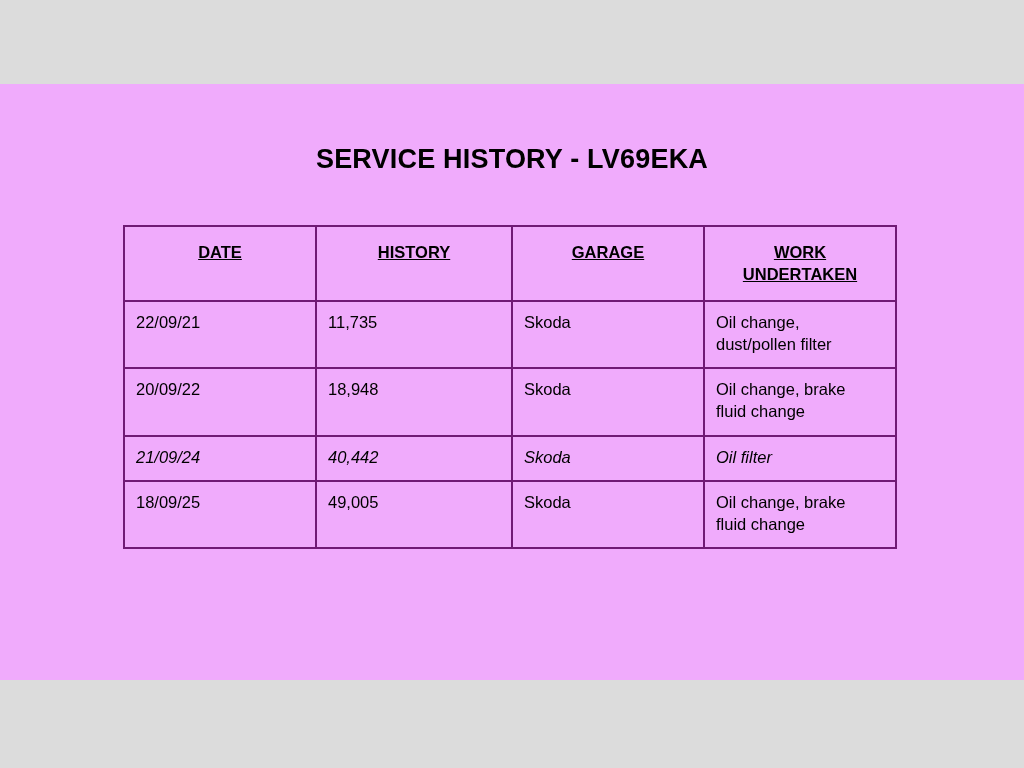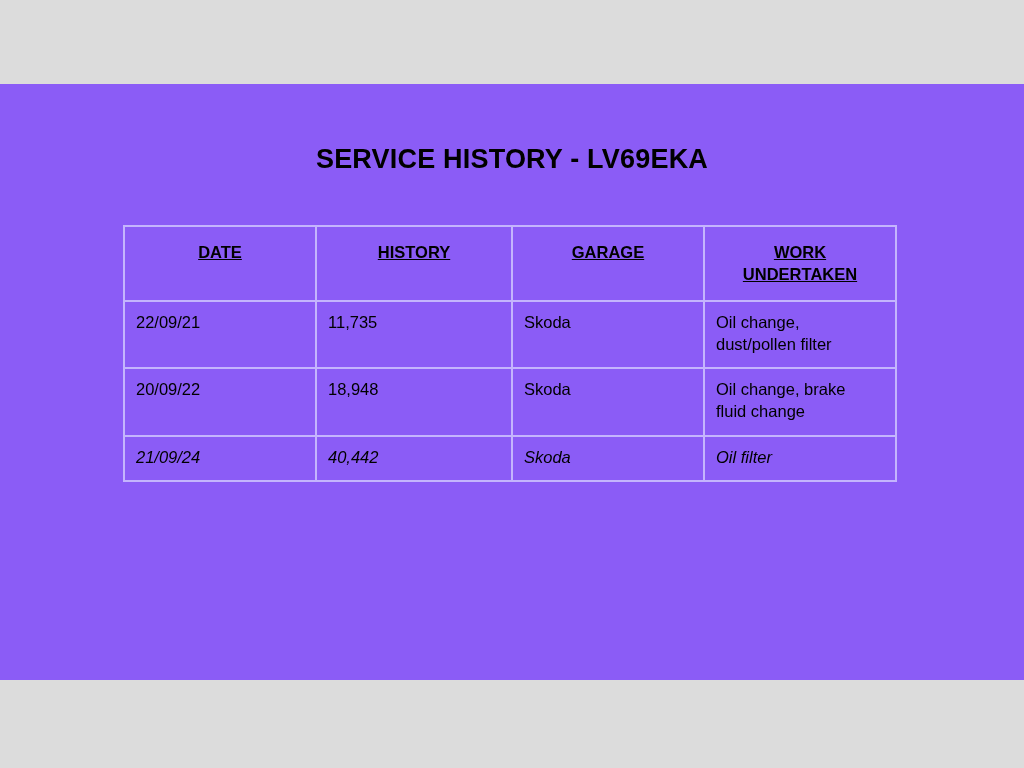--- a/index.html
+++ b/index.html
@@ -12,21 +12,21 @@
     background: #dcdcdc;
     font-family: "Liberation Sans", sans-serif;
     overflow: hidden;
   }
   .slide-area {
     position: absolute;
     left: 0;
     top: 84px;
     width: 1024px;
     height: 613px;
-    background: #8b5cf6;
+    background: #f0abfc;
   }
   .band-top {
     position: absolute;
     left: 0;
     top: 0;
     width: 1024px;
     height: 84px;
     background: #dcdcdc;
   }
   .band-bottom {
@@ -53,21 +53,21 @@
     left: 123px;
     top: 141px;
     width: 772px;
   }
   table.history {
     border-collapse: collapse;
     width: 772px;
     table-layout: fixed;
   }
   table.history td, table.history th {
-    border: 2px solid #c4b5fd;
+    border: 2px solid #701a75;
     vertical-align: top;
     padding: 9px 11px 12px 11px;
     font-size: 16.5px;
     color: #000000;
     line-height: 1.35;
     font-weight: normal;
     text-align: left;
   }
   table.history thead th {
     text-align: center;
@@ -129,19 +129,26 @@
           <td>Skoda</td>
           <td class="cell-multi">Oil change, brake
 fluid change</td>
         </tr>
         <tr class="row-short">
           <td>21/09/24</td>
           <td>40,442</td>
           <td>Skoda</td>
           <td class="cell-multi">Oil filter</td>
         </tr>
+        <tr class="row-tall">
+          <td>18/09/25</td>
+          <td>49,005</td>
+          <td>Skoda</td>
+          <td class="cell-multi">Oil change, brake
+fluid change</td>
+        </tr>
       </tbody>
     </table>
   </div>
 
 </div>
 
 <div class="band-bottom"></div>
 
 </body></html>

